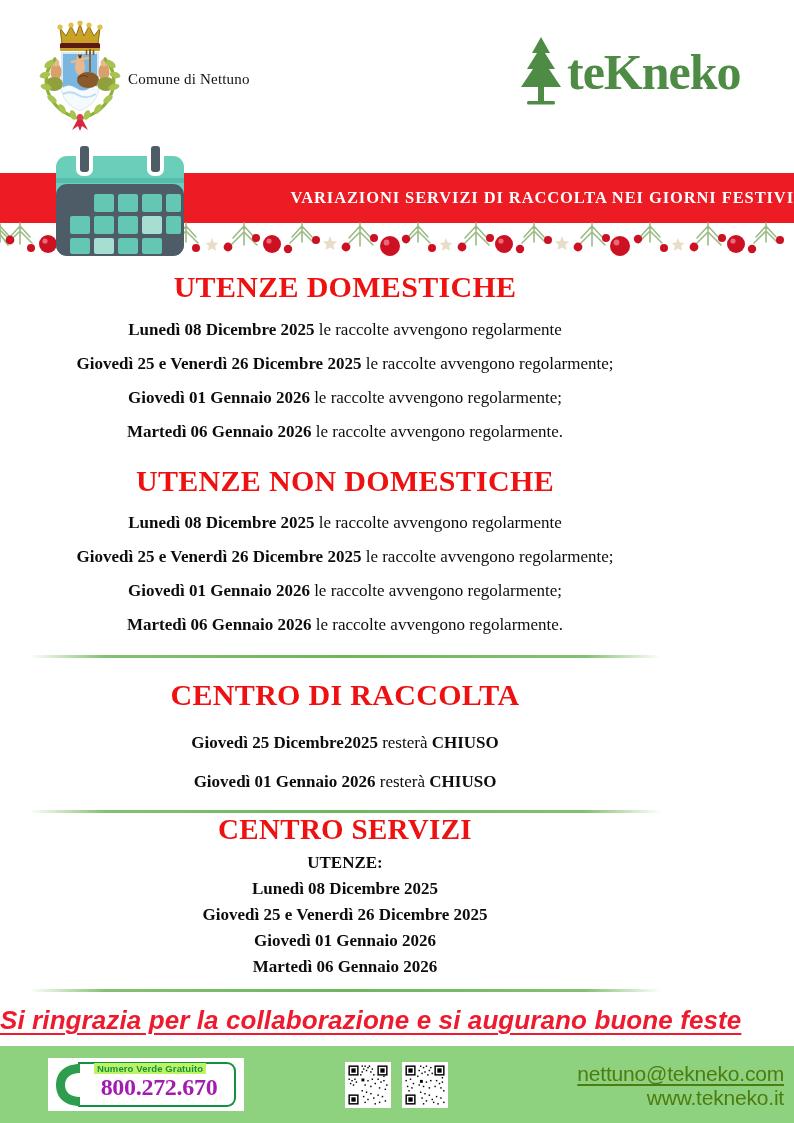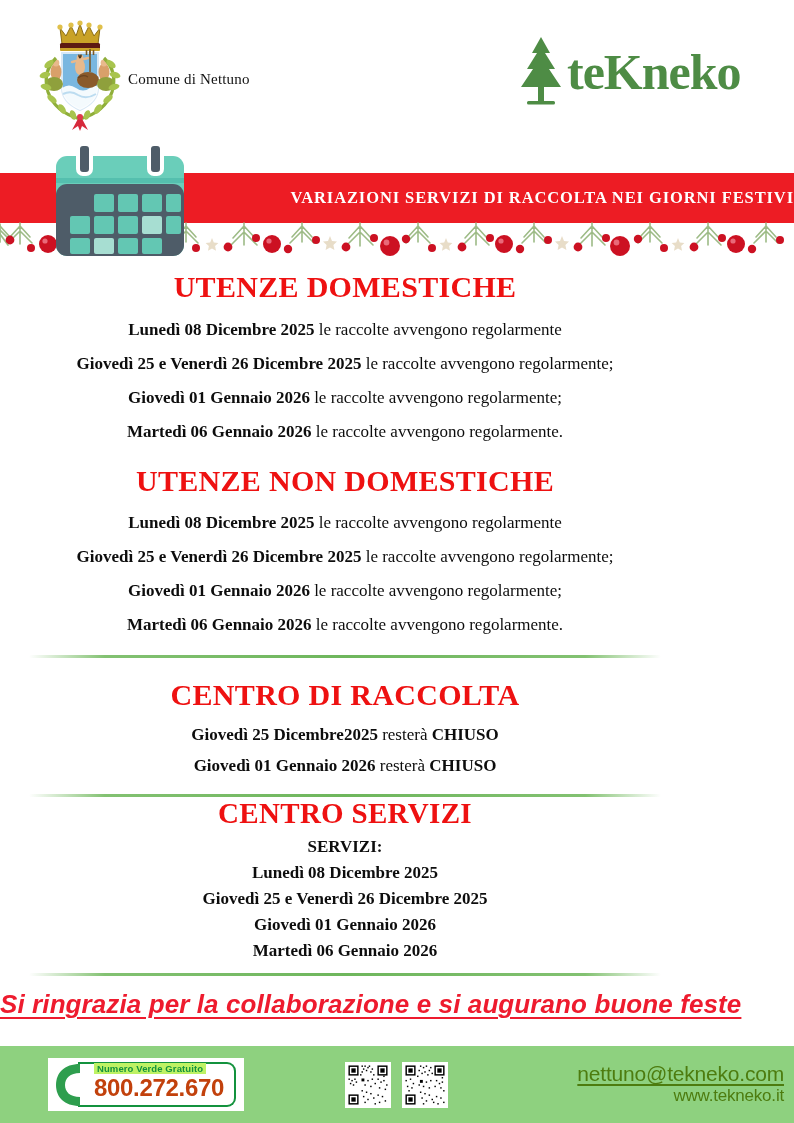--- a/index.html
+++ b/index.html
@@ -125,21 +125,21 @@
     background: linear-gradient(to right,
         rgba(140,200,120,0) 0%,
         rgba(124,190,106,.95) 12%,
         rgba(110,182,92,1) 50%,
         rgba(124,190,106,.95) 88%,
         rgba(140,200,120,0) 100%);
     border-radius: 2px;
   }
 
   .block-raccolta { padding-top: 20px; }
-  .block-raccolta .line { margin-top: 14px; }
+  .block-raccolta .line { margin-top: 22px; }
   .block-servizi { }
   .block-servizi .line { margin-top: 9px; }
 
   .sec-title-sm { font-size: 29px; }
 
   .closing {
     text-align: center;
     margin-top: 13px;
     color: #ee1b2e;
     font-family: "Liberation Sans", sans-serif;
@@ -190,24 +190,24 @@
     letter-spacing: .1px;
     background: #bef264;
     padding: 0 3px;
     white-space: nowrap;
   }
   .phone-number {
     position: absolute;
     left: 36px; top: 16px;
     width: 150px;
     text-align: center;
-    font-family: Liberation Sans, sans-serif;
+    font-family: Liberation Serif, serif;
     font-weight: bold;
     font-size: 24px;
-    color: #c2410c;
+    color: #a21caf;
     letter-spacing: -.3px;
     white-space: nowrap;
   }
 
   .qr {
     position: absolute;
     width: 46px; height: 46px;
     background: #ffffff;
     padding: 2px;
     box-sizing: border-box;
@@ -225,21 +225,21 @@
   }
   .contact-email {
     display: block;
     font-size: 21px;
     text-decoration: underline;
     text-underline-offset: 3px;
     letter-spacing: -.2px;
   }
   .contact-web {
     display: block;
-    font-size: 17px;
+    font-size: 21px;
     letter-spacing: -.2px;
   }
 </style>
 </head>
 <body>
 
 <div class="page">
 
   <div class="header">
 
@@ -472,21 +472,21 @@
         <b>Giovedì 01 Gennaio 2026</b><span> resterà </span><b>CHIUSO</b>
       </div>
     </div>
 
     <div style="height:20px"></div>
     <div class="divider"></div>
 
     <div class="block-servizi">
       <div class="sec-title sec-title-sm">CENTRO SERVIZI</div>
       <div class="line">
-        <b>SERVIZI:</b>
+        <b>UTENZE:</b>
       </div>
       <div class="line">
         <b>Lunedì 08 Dicembre 2025</b>
       </div>
       <div class="line">
         <b>Giovedì 25 e Venerdì 26 Dicembre 2025</b>
       </div>
       <div class="line">
         <b>Giovedì 01 Gennaio 2026</b>
       </div>

